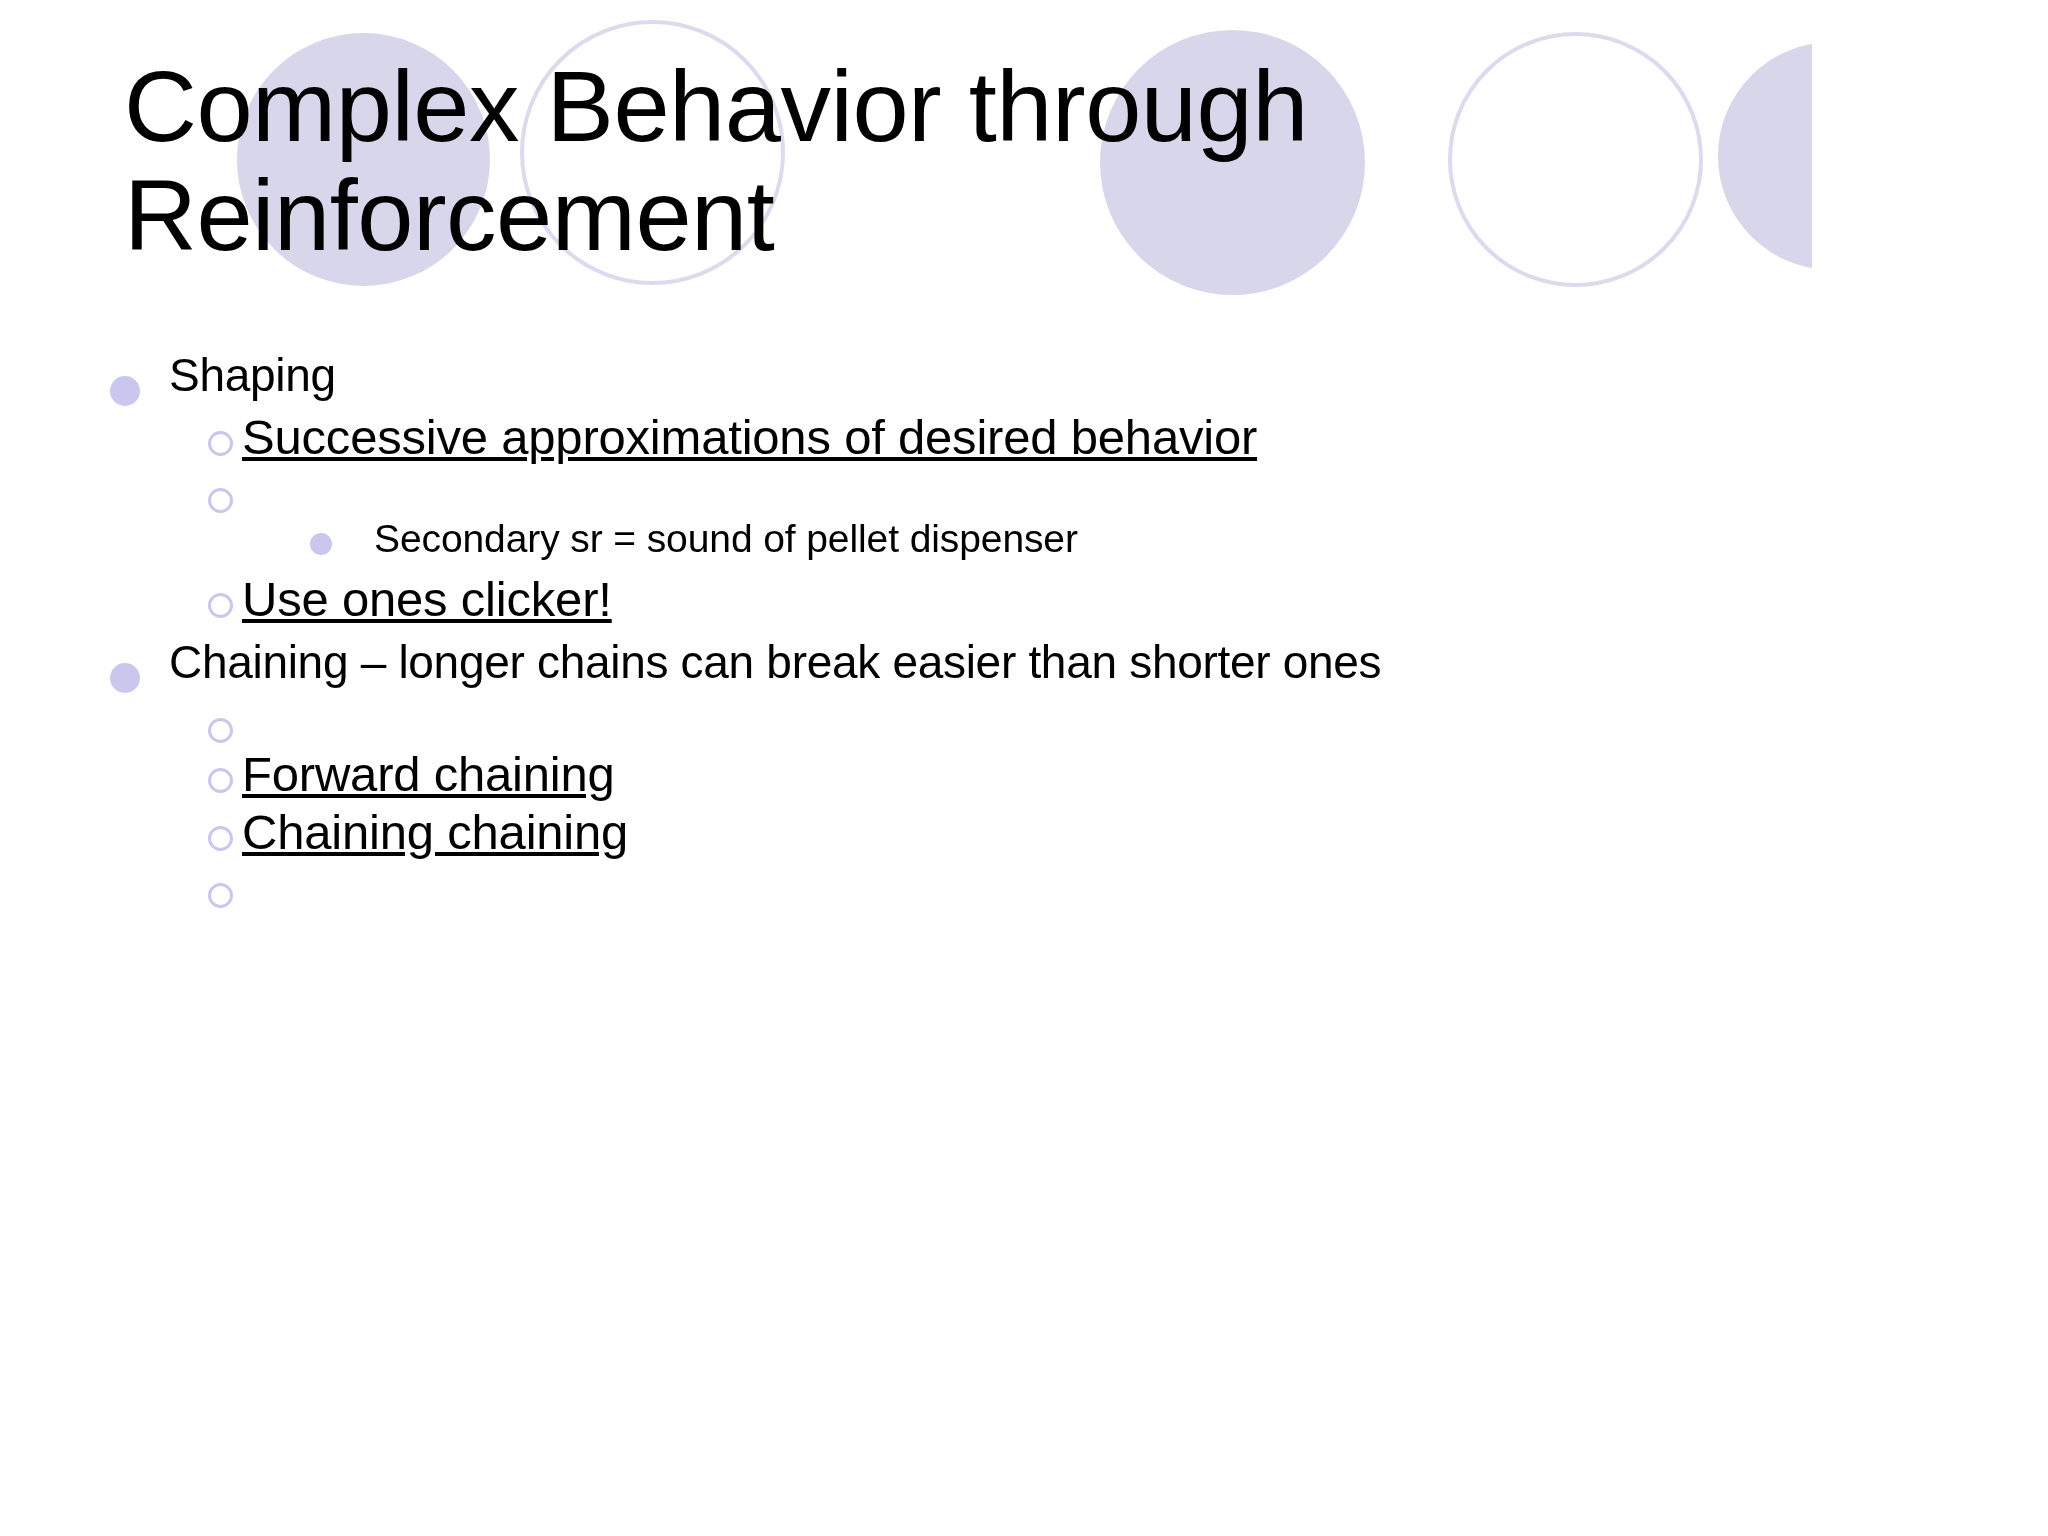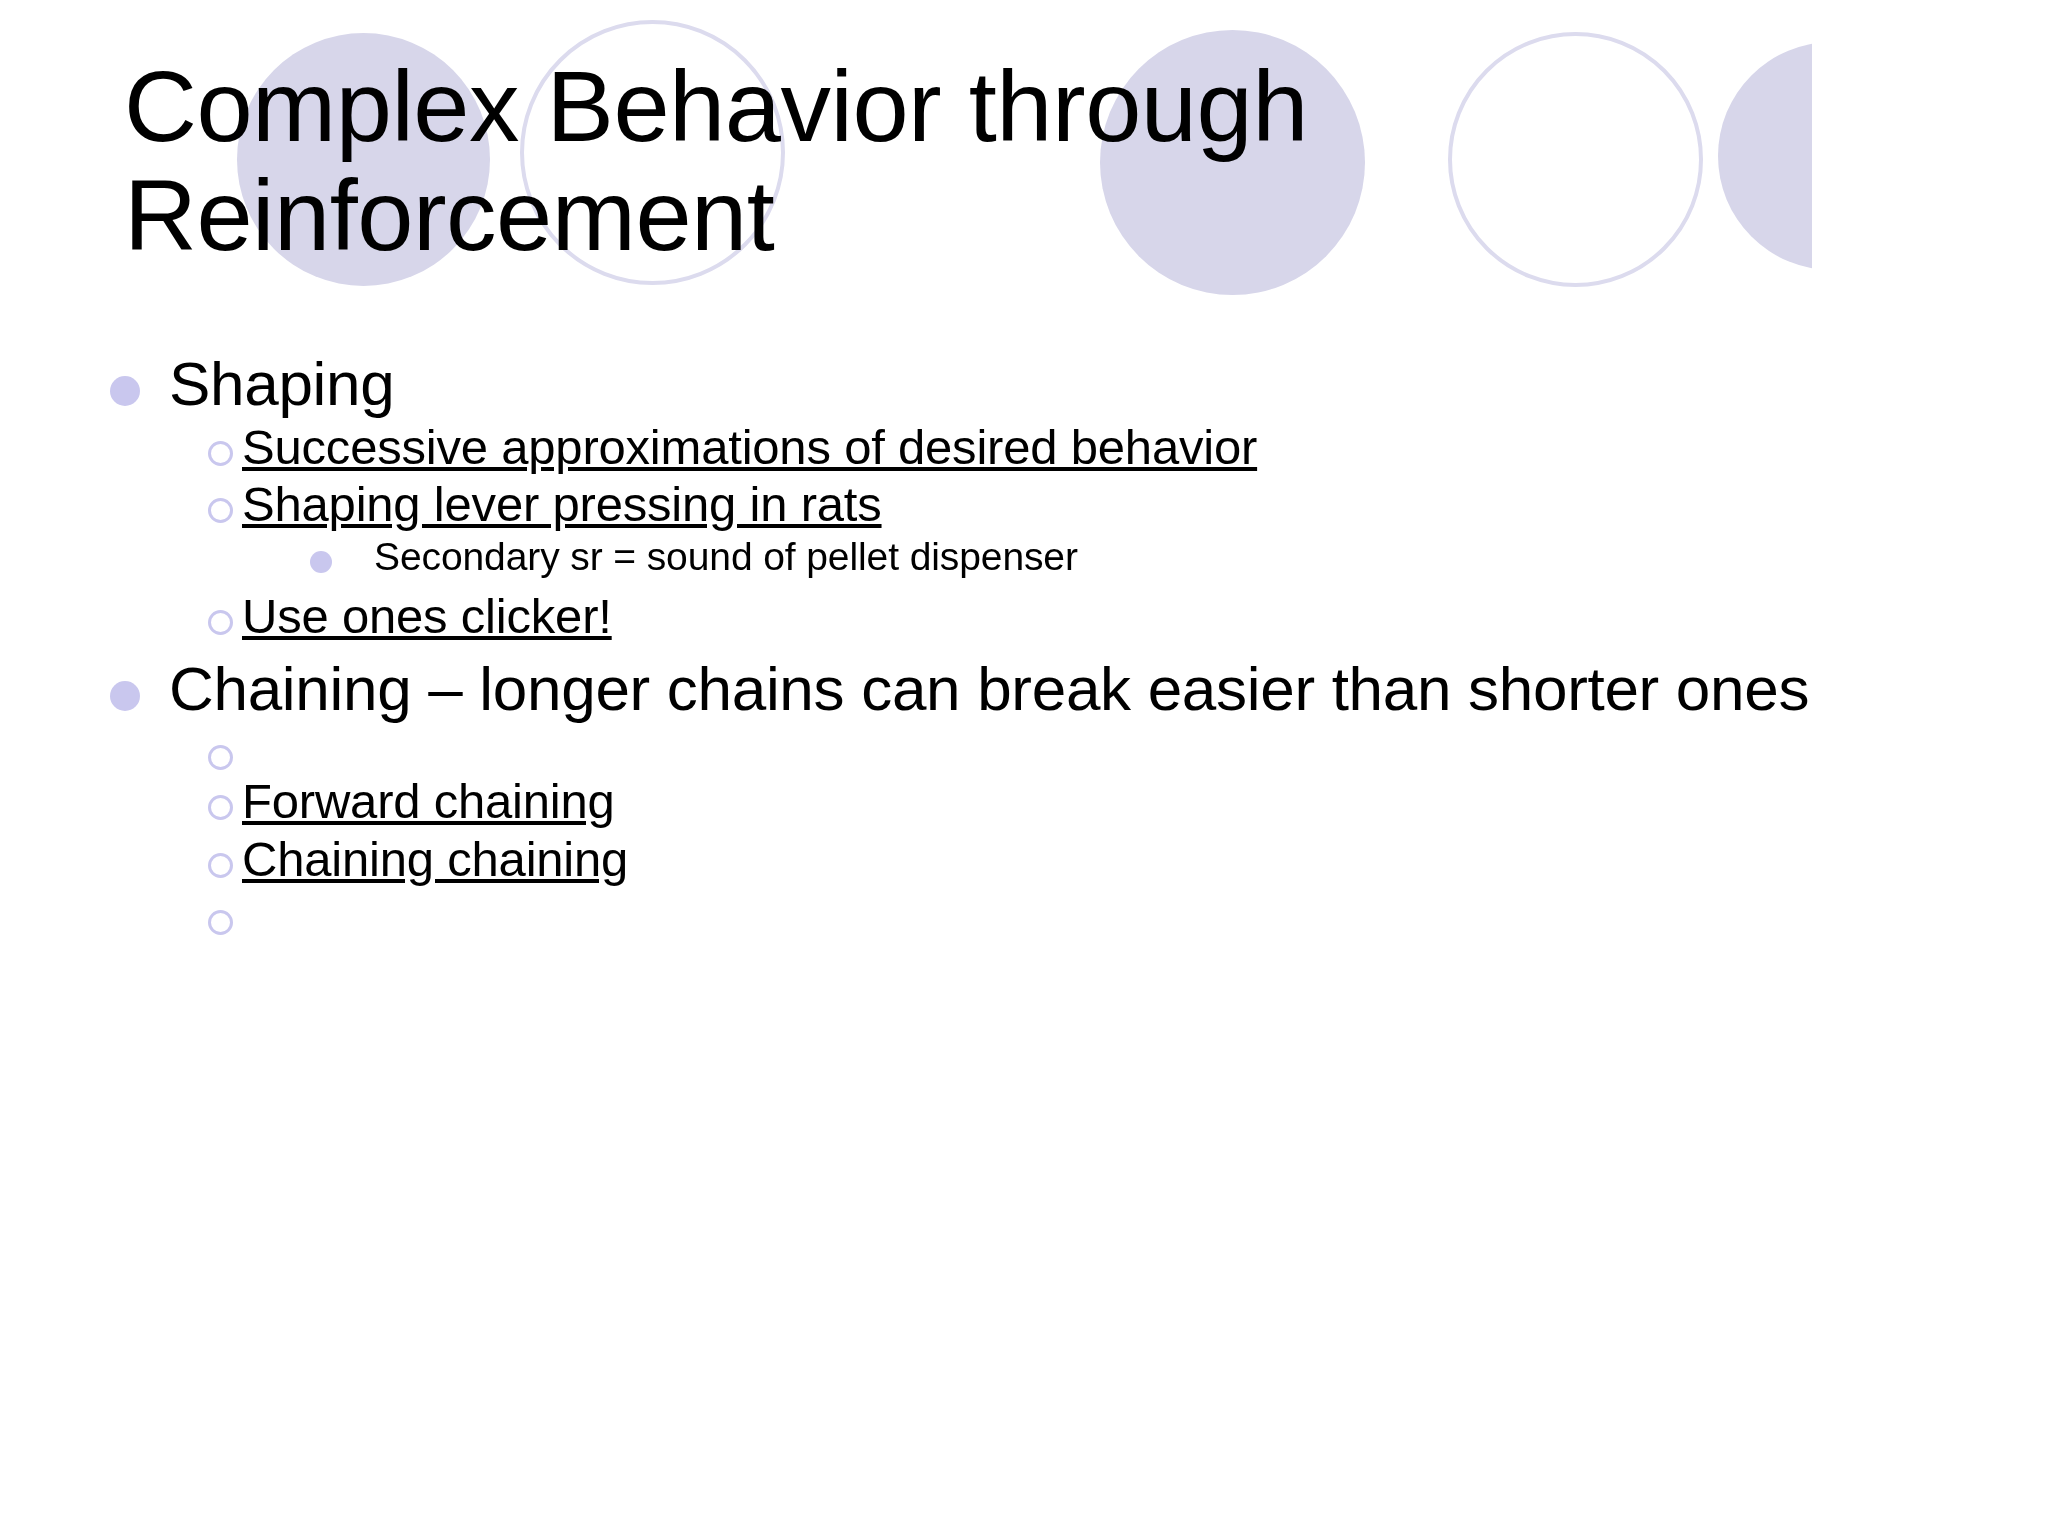--- a/index.html
+++ b/index.html
@@ -75,21 +75,21 @@
 
   
   .lvl1 { margin-top: 4px; }
   .lvl1 .bullet {
     width: 30px; height: 30px;
     background: #c9c7ee;
     margin-right: 29px;
     margin-top: 24px;
   }
   .lvl1 .txt {
-    font-size: 62px;
+    font-size: 46px;
     line-height: 1.03;
     letter-spacing: -0.3px;
   }
 
   
   .lvl2 { margin-left: 98px; margin-top: 6px; text-decoration: underline; }
   .lvl2 .bullet {
     width: 25px; height: 25px;
     background: transparent;
     border: 3px solid #c9c7ee;
@@ -140,21 +140,20 @@
       <span class="txt">Shaping</span>
     </div>
 
     <div class="li lvl2">
       <span class="bullet"></span>
       <span class="txt">Successive approximations of desired behavior</span>
     </div>
 
     <div class="li lvl2">
       <span class="bullet"></span>
-      <span class="txt">Shaping lever pressing in rats</span>
     </div>
 
     <div class="li lvl3">
       <span class="bullet"></span>
       <span class="txt">Secondary sr = sound of pellet dispenser</span>
     </div>
 
 
     <div class="li lvl2 gap-1">
       <span class="bullet"></span>

